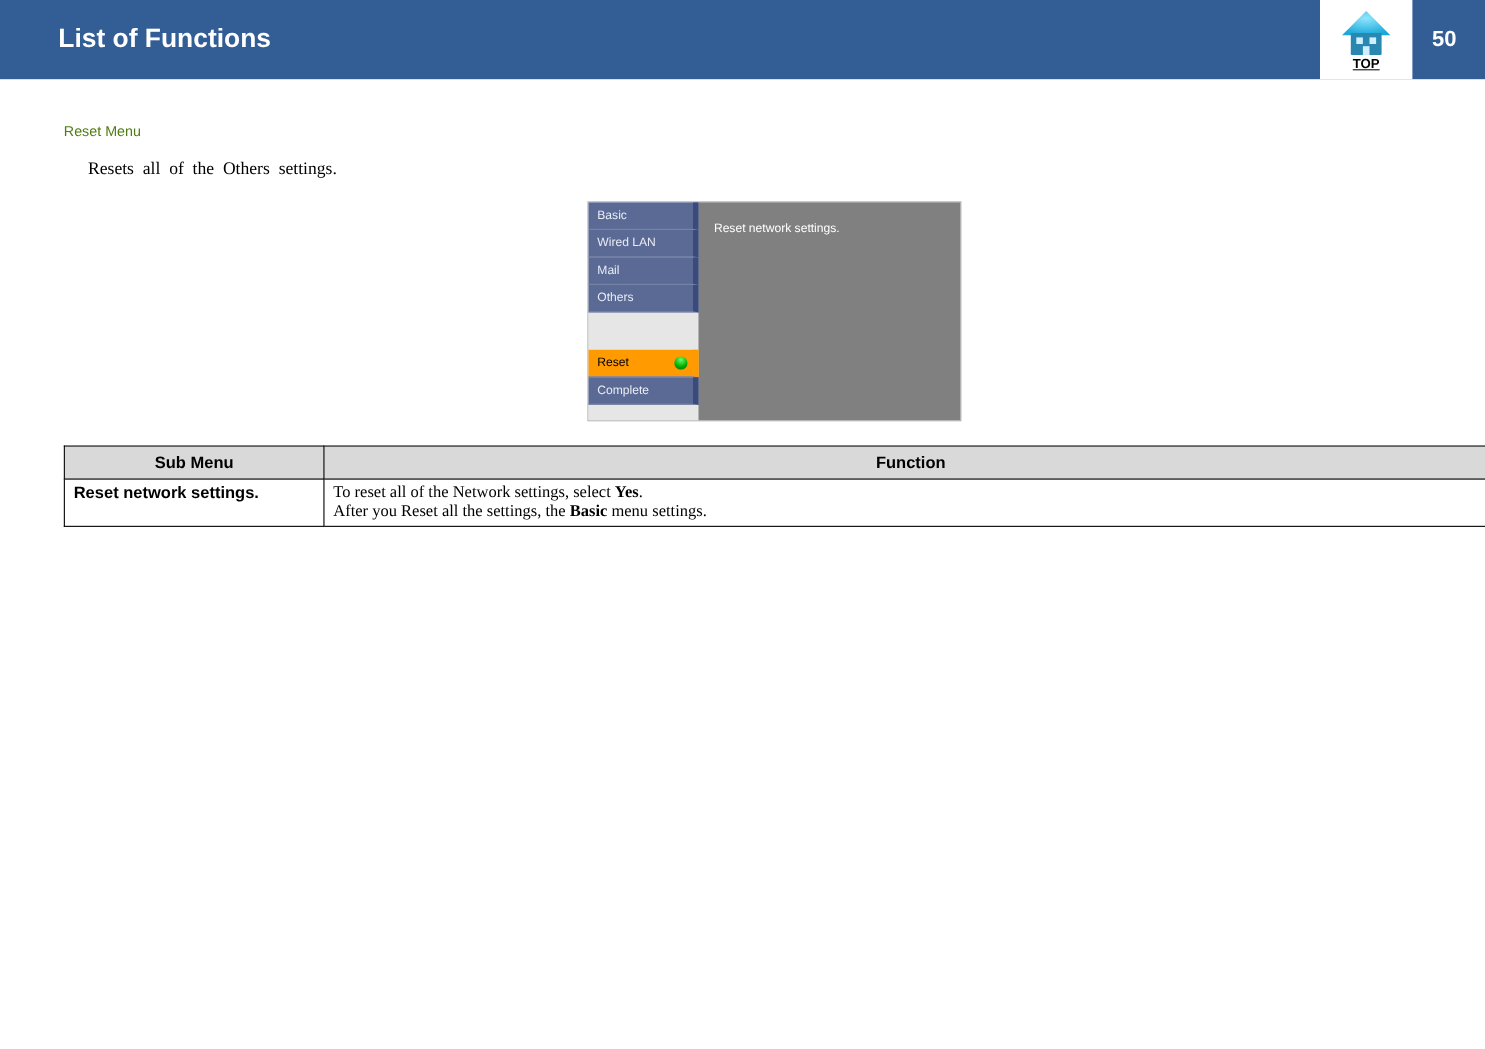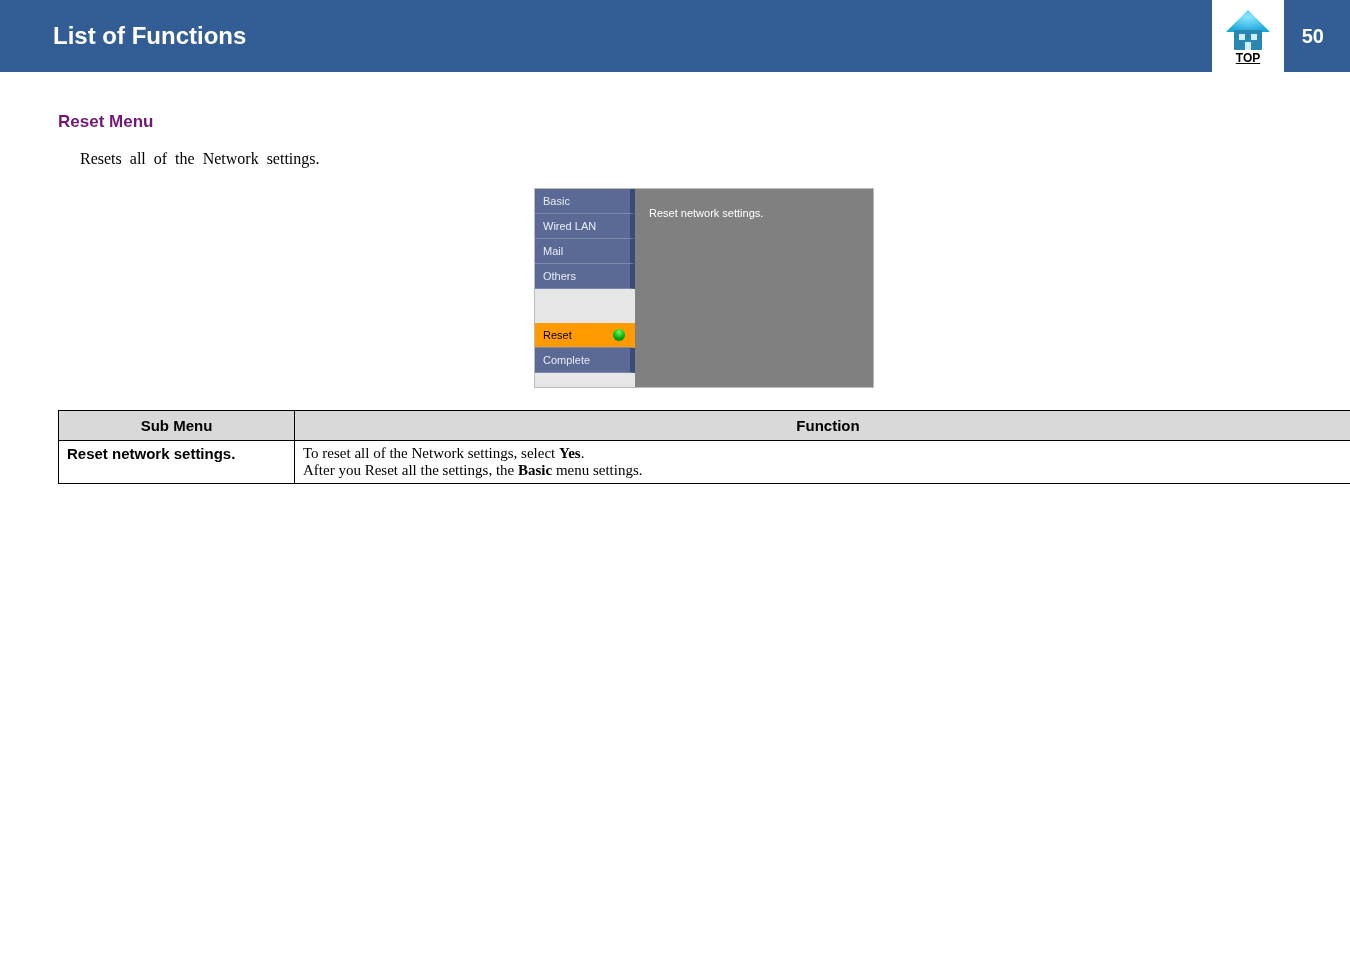--- a/index.html
+++ b/index.html
@@ -33,36 +33,36 @@
     height: 100%;
   }
   .page-num {
     font-family: "Segoe UI", Arial, sans-serif;
     font-weight: 700;
     font-size: 20px;
     color: #ffffff;
     padding-right: 26px;
   }
   .top-icon {
-    width: 72px;
+    width: 84px;
     height: 72px;
     display: flex;
     align-items: center;
     justify-content: center;
     background: #ffffff;
   }
   .top-icon svg { display: block; }
   .content {
     padding: 40px 0 0 58px;
   }
   .section-heading {
     font-family: "Segoe UI", "Myriad Pro", Arial, sans-serif;
-    font-weight: 700;
-    font-size: 17px;
-    color: #701a75;
+    font-weight: 400;
+    font-size: 13px;
+    color: #4d7c0f;
     margin-bottom: 18px;
   }
   .section-text {
     font-family: "Times New Roman", serif;
     font-size: 16px;
     color: #000;
     margin-left: 22px;
     word-spacing: 4px;
   }
   .menu-screenshot {
@@ -182,21 +182,21 @@
         <rect x="25" y="34" width="6" height="8" fill="#cfefff"></rect>
         <text x="28" y="54" text-anchor="middle" font-family="Arial Black, Arial" font-size="12" font-weight="900" fill="#000" text-decoration="underline">TOP</text>
       </svg>
     </div>
     <div class="page-num">50</div>
   </div>
 </div>
 
 <div class="content">
   <div class="section-heading">Reset Menu</div>
-  <div class="section-text">Resets all of the Network settings.</div>
+  <div class="section-text">Resets all of the Others settings.</div>
 
   <div class="menu-screenshot">
     <div class="menu-body">
       <div class="menu-tabs">
         <div class="menu-tab">Basic</div>
         <div class="menu-tab">Wired LAN</div>
         <div class="menu-tab">Mail</div>
         <div class="menu-tab">Others</div>
         <div class="menu-tab selected">
             <span>Reset</span>

